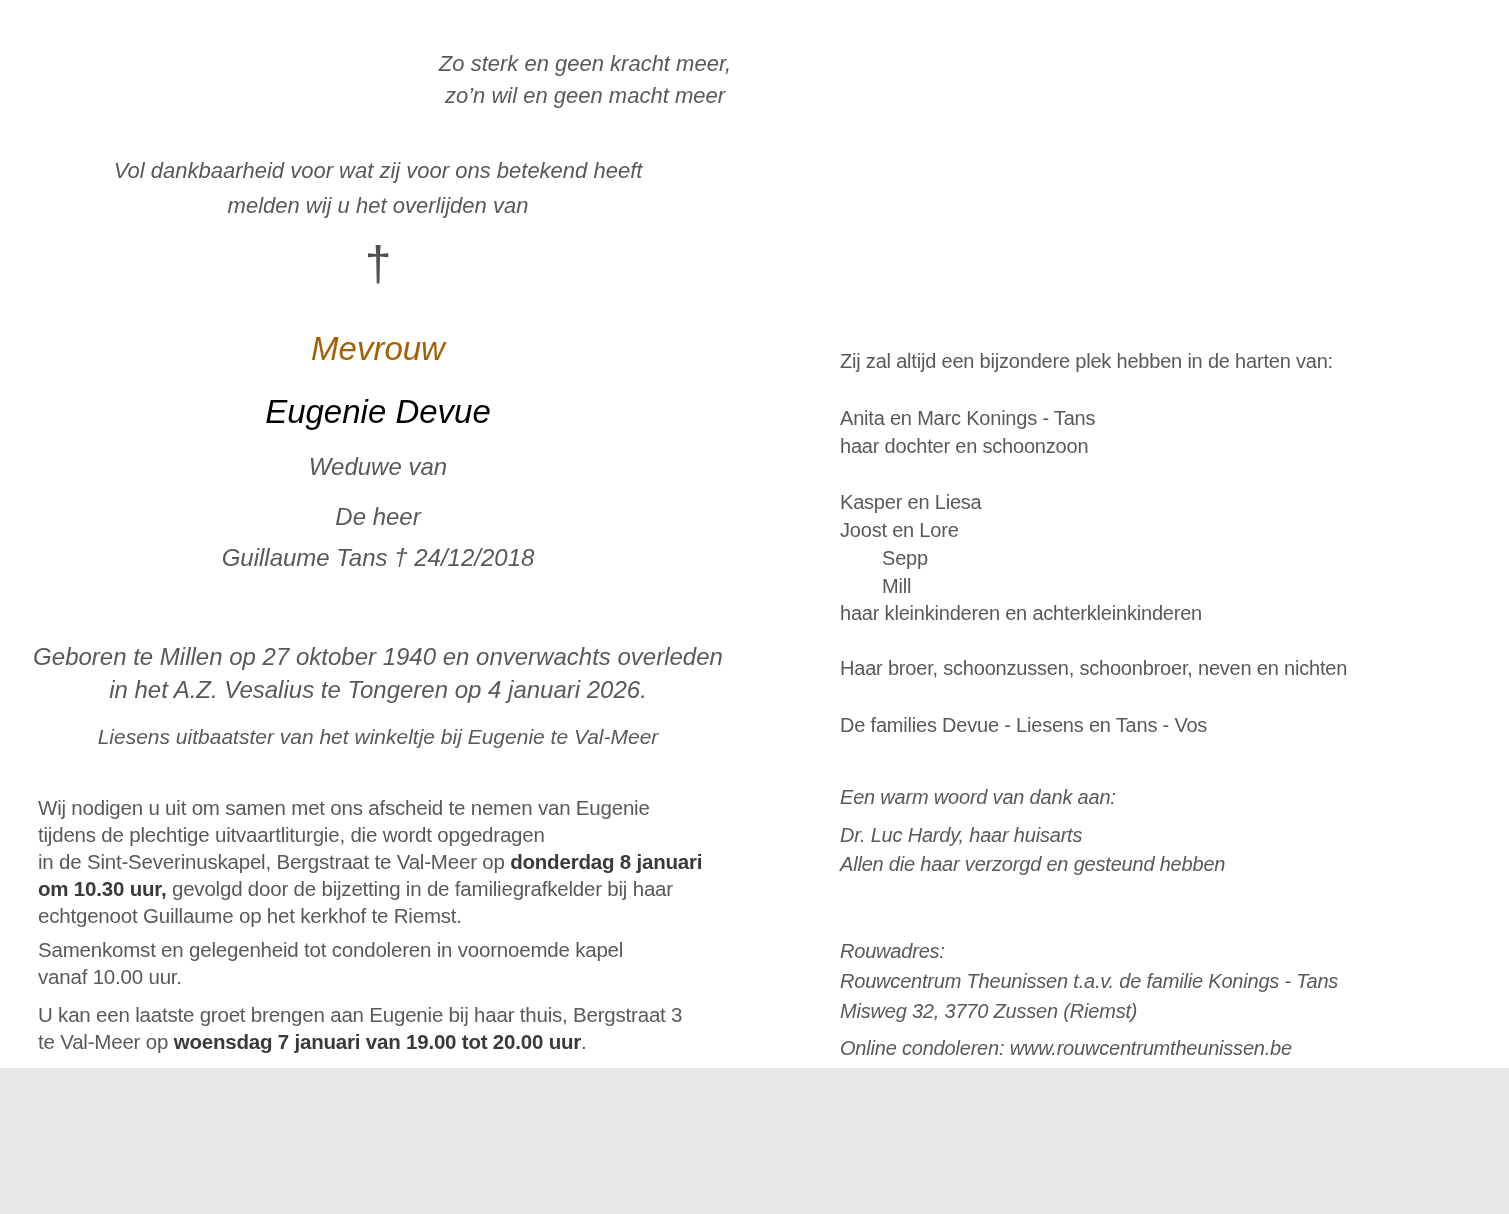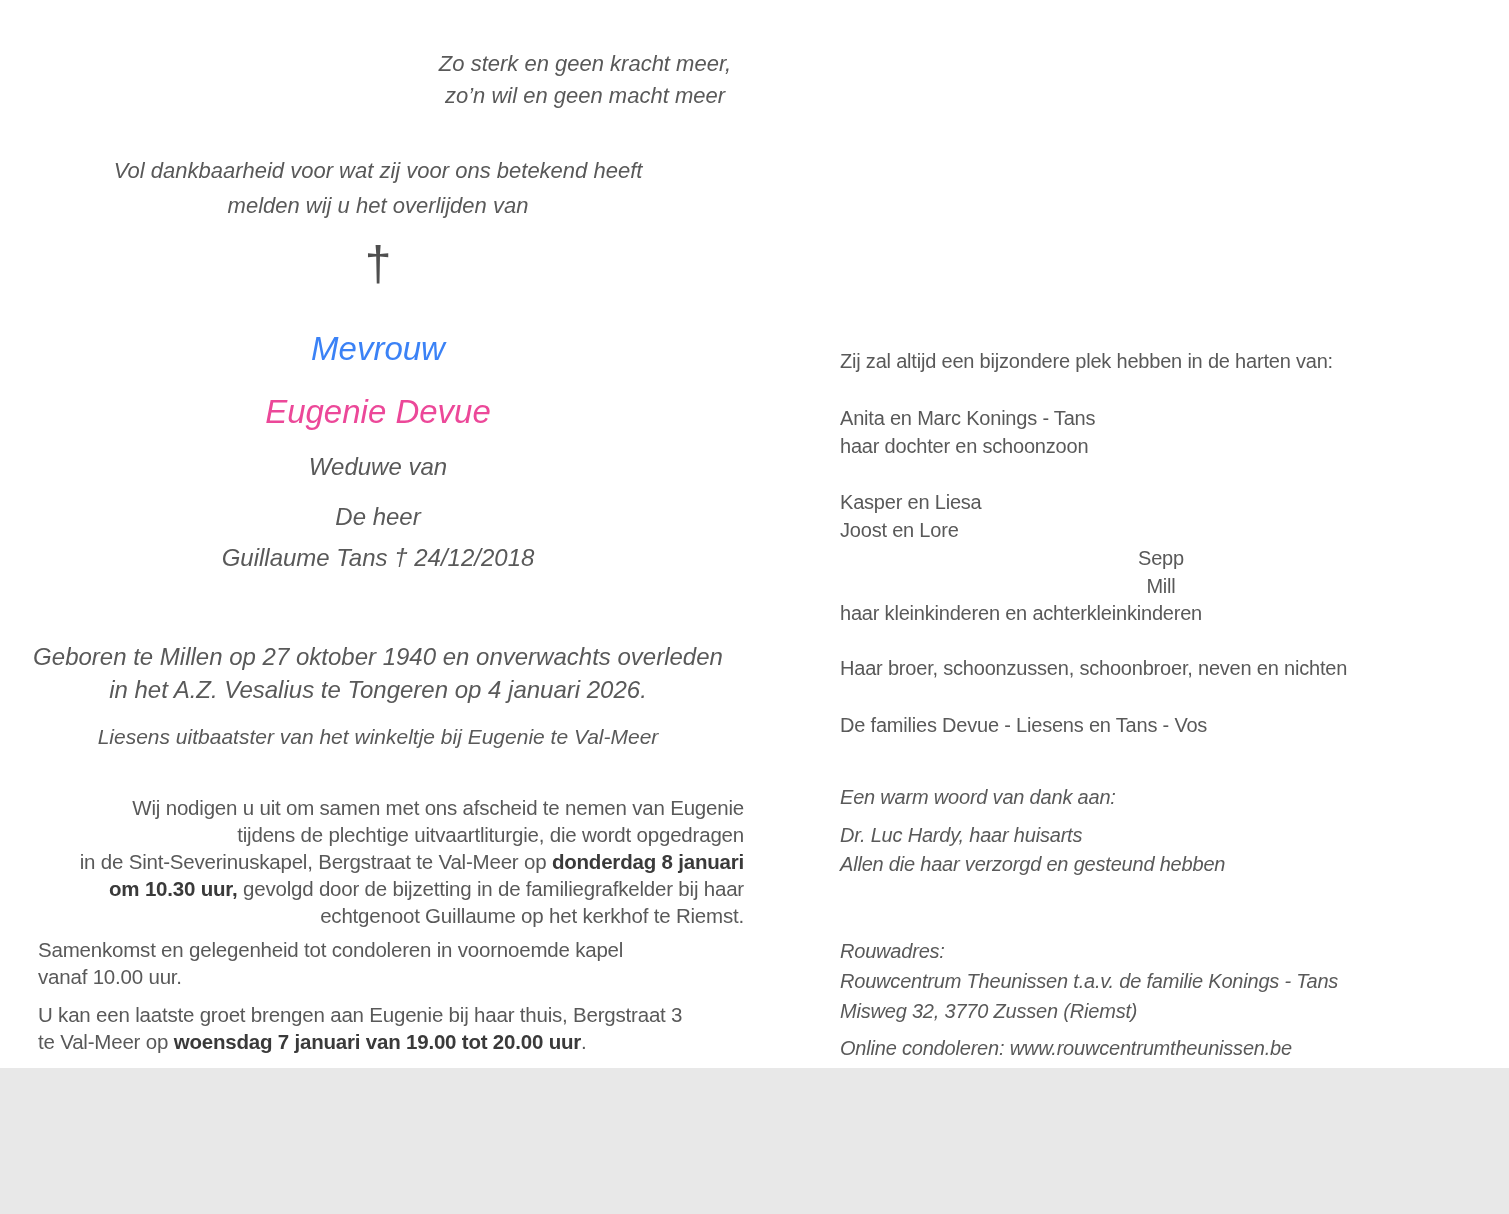--- a/index.html
+++ b/index.html
@@ -20,40 +20,40 @@
   .center{text-align:center;}
   .right{text-align:left;}
   .it{font-style:italic;}
   .pre{white-space:pre-line;}
   .strong{font-weight:bold;color:var(--strong);}
 
   
   .poem{left:380px;top:48px;width:410px;font-size:22px;line-height:32px;}
   .intro{left:30px;top:153px;width:696px;font-size:22px;line-height:35px;}
   .cross{left:30px;top:234px;width:696px;font-size:48px;line-height:60px;color:#4f4f4f;}
-  .salutation{left:30px;top:330px;width:696px;font-size:33px;color:#3b82f6;}
-  .deceased-name{left:30px;top:393px;width:696px;font-size:33px;color:#ec4899;}
+  .salutation{left:30px;top:330px;width:696px;font-size:33px;color:#a16207;}
+  .deceased-name{left:30px;top:393px;width:696px;font-size:33px;color:#000000;}
   .widow{left:30px;top:453px;width:696px;font-size:24px;}
   .husband-title{left:30px;top:503px;width:696px;font-size:24px;}
   .husband-line{left:30px;top:544px;width:696px;font-size:24px;}
   .life-dates{left:30px;top:640px;width:696px;font-size:24px;line-height:33px;}
   .occupation{left:30px;top:725px;width:696px;font-size:21px;}
   .para{left:38px;width:706px;font-size:20.5px;line-height:27px;letter-spacing:-0.2px;}
-  .invitation{top:794px;text-align:right;}
+  .invitation{top:794px;}
   .gathering{top:936px;}
   .last-greeting{top:1001px;}
 
   
   .rcol{left:840px;width:600px;font-size:20px;line-height:27px;letter-spacing:-0.2px;}
   .hearts-intro{top:348px;}
   .daughter-line{top:405px;}
   .daughter-relation{top:433px;}
   .gc-names{top:488px;}
   .gc-names .line{height:28px;line-height:28px;}
-  .gc-names .indent{padding-left:42px;text-align:center;}
+  .gc-names .indent{padding-left:42px;}
   .gc-relation{top:600px;}
   .family-relatives{top:655px;}
   .families{top:712px;}
   .thanks-heading{top:784px;}
   .thanks-lines{top:821px;line-height:29px;}
   .mourning-address{top:936px;line-height:30px;}
   .online{top:1035px;}
   .footer{top:1110px;font-size:16.5px;}
 </style>
 </head>

